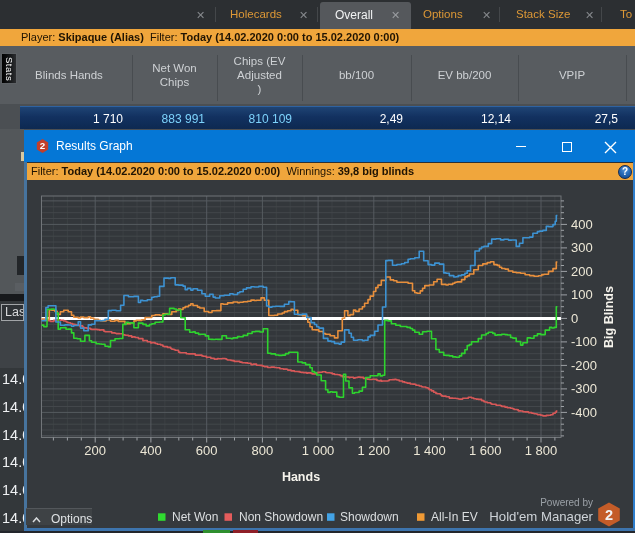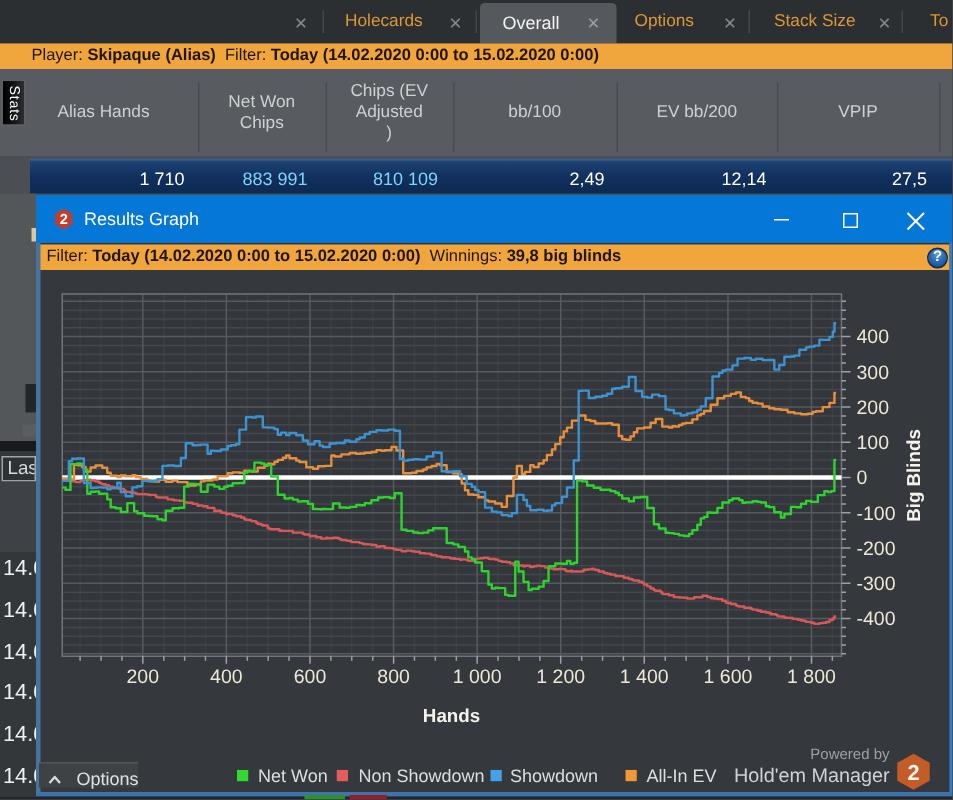--- a/index.html
+++ b/index.html
@@ -77,21 +77,21 @@
 <div class="abs obar" style="left:0;top:29px;width:635px;height:17px;padding-left:21px">
 Player: <b>Skipaque (Alias)</b>&nbsp;&nbsp;Filter: <b>Today (14.02.2020 0:00 to 15.02.2020 0:00)</b></div>
 
 <div class="abs" id="hdr"></div>
 <span class="colsep" style="left:132px"></span>
 <span class="colsep" style="left:217px"></span>
 <span class="colsep" style="left:302px"></span>
 <span class="colsep" style="left:411px"></span>
 <span class="colsep" style="left:518px"></span>
 <span class="colsep" style="left:626px"></span>
-<div class="hlabel" style="left:10px;top:68px;width:118px">Alias Hands</div>
+<div class="hlabel" style="left:10px;top:68px;width:118px">Blinds Hands</div>
 <div class="hlabel" style="left:132px;top:61px;width:85px">Net Won<br>Chips</div>
 <div class="hlabel" style="left:217px;top:54px;width:85px">Chips (EV<br>Adjusted<br>)</div>
 <div class="hlabel" style="left:302px;top:68px;width:109px">bb/100</div>
 <div class="hlabel" style="left:411px;top:68px;width:107px">EV bb/200</div>
 <div class="hlabel" style="left:518px;top:68px;width:108px">VPIP</div>
 <div class="abs" id="statstab">
     <span>Stats</span>
   </div>
 
 <div class="abs" id="navyrow"></div>

